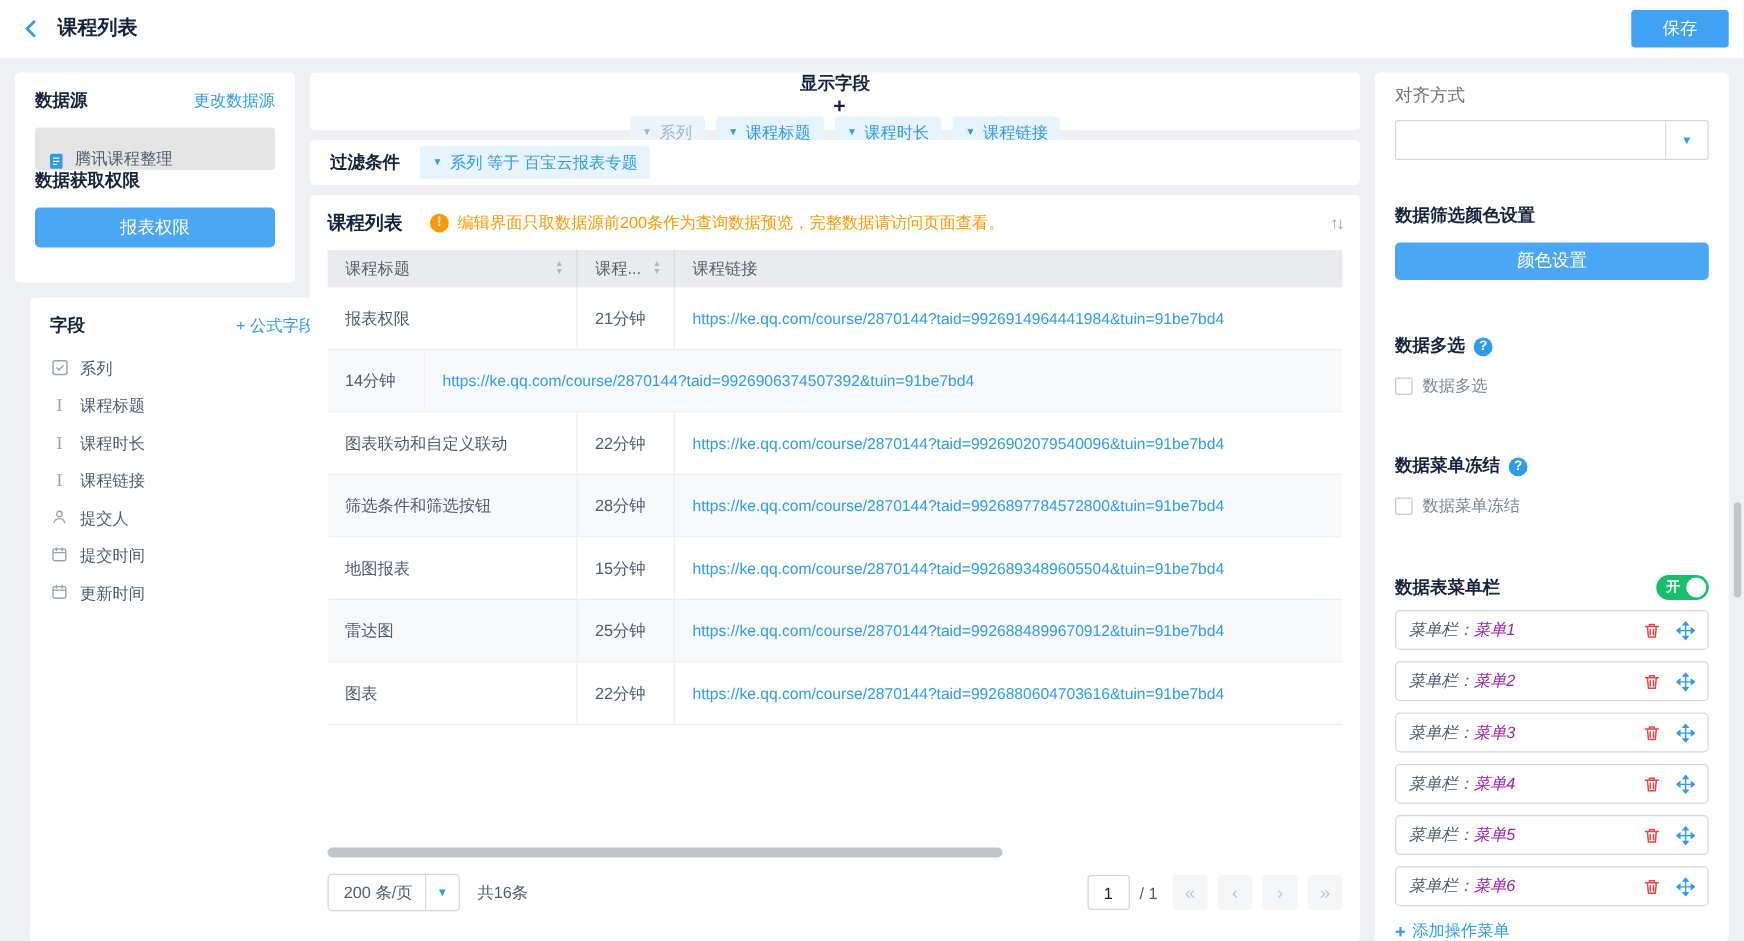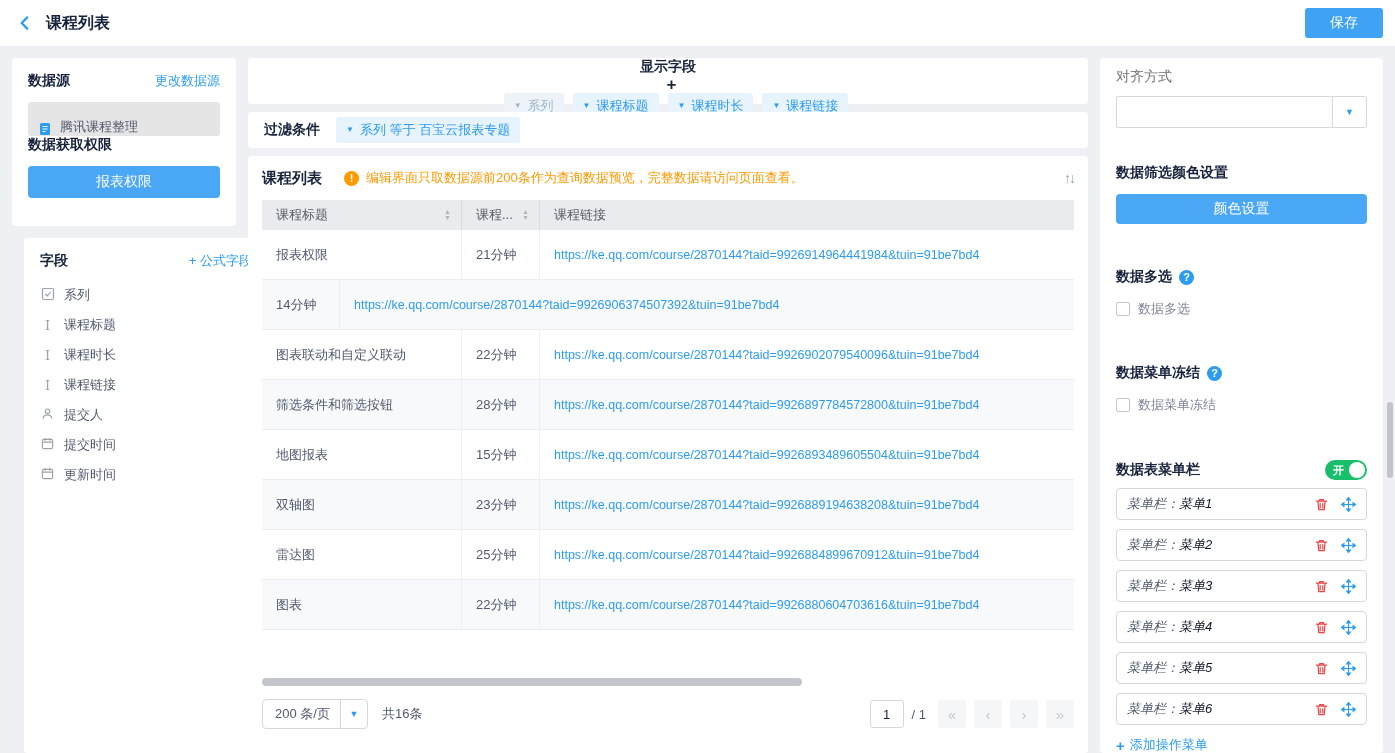--- a/index.html
+++ b/index.html
@@ -102,21 +102,21 @@
           display:inline-flex; align-items:center; justify-content:center; margin-left:7px; cursor:pointer; }
   .checkbox-row { display:flex; align-items:center; gap:8px; font-size:13px; color:#808695; cursor:pointer; }
   .cbox { width:14px; height:14px; border:1px solid #c5c8ce; border-radius:2px; background:#fff; flex:none; }
   .toggle { position:relative; width:42px; height:20px; background:#19be6b; border-radius:11px; color:#fff;
             font-size:11px; line-height:20px; padding-left:8px; cursor:pointer; }
   .toggle-knob { position:absolute; right:2px; top:2px; width:16px; height:16px; border-radius:50%; background:#fff; }
   .menu-list { margin-top:8px;font-style:italic; }
   .menu-item { height:32px; border:1px solid #d5d8dd; border-radius:4px; margin-bottom:9px; display:flex;
                align-items:center; padding:0 10px; font-size:13px; background:#fff; }
   .menu-prefix { color:#515a6e; }
-  .menu-name { color:#0f172a; }
+  .menu-name { color:#a21caf; }
   .menu-sp { flex:1; }
   .mi-btn { display:flex; align-items:center; cursor:pointer; flex:none; }
   .mi-btn + .mi-btn { margin-left:12px; }
   .add-menu { display:inline-flex; align-items:center; gap:5px; margin-top:2px; font-size:13px; }
   .add-menu .plus-sm { font-size:15px; font-weight:bold; }
 
   .v-scrollbar { position:absolute; right:2px; top:402px; width:6px; height:76px; background:#c1c4c9;
                  border-radius:3px; cursor:pointer; z-index:9; }
 </style>
 </head>
@@ -293,25 +293,20 @@
         <div class="td c2">28分钟</div>
         <div class="td c3">https://ke.qq.com/course/2870144?taid=9926897784572800&amp;tuin=91be7bd4</div>
       </div>
 
       <div class="tr">
         <div class="td c1">地图报表</div>
         <div class="td c2">15分钟</div>
         <div class="td c3">https://ke.qq.com/course/2870144?taid=9926893489605504&amp;tuin=91be7bd4</div>
       </div>
 
-      <div class="tr">
-        <div class="td c1">双轴图</div>
-        <div class="td c2">23分钟</div>
-        <div class="td c3">https://ke.qq.com/course/2870144?taid=9926889194638208&amp;tuin=91be7bd4</div>
-      </div>
 
       <div class="tr">
         <div class="td c1">雷达图</div>
         <div class="td c2">25分钟</div>
         <div class="td c3">https://ke.qq.com/course/2870144?taid=9926884899670912&amp;tuin=91be7bd4</div>
       </div>
 
       <div class="tr">
         <div class="td c1">图表</div>
         <div class="td c2">22分钟</div>

